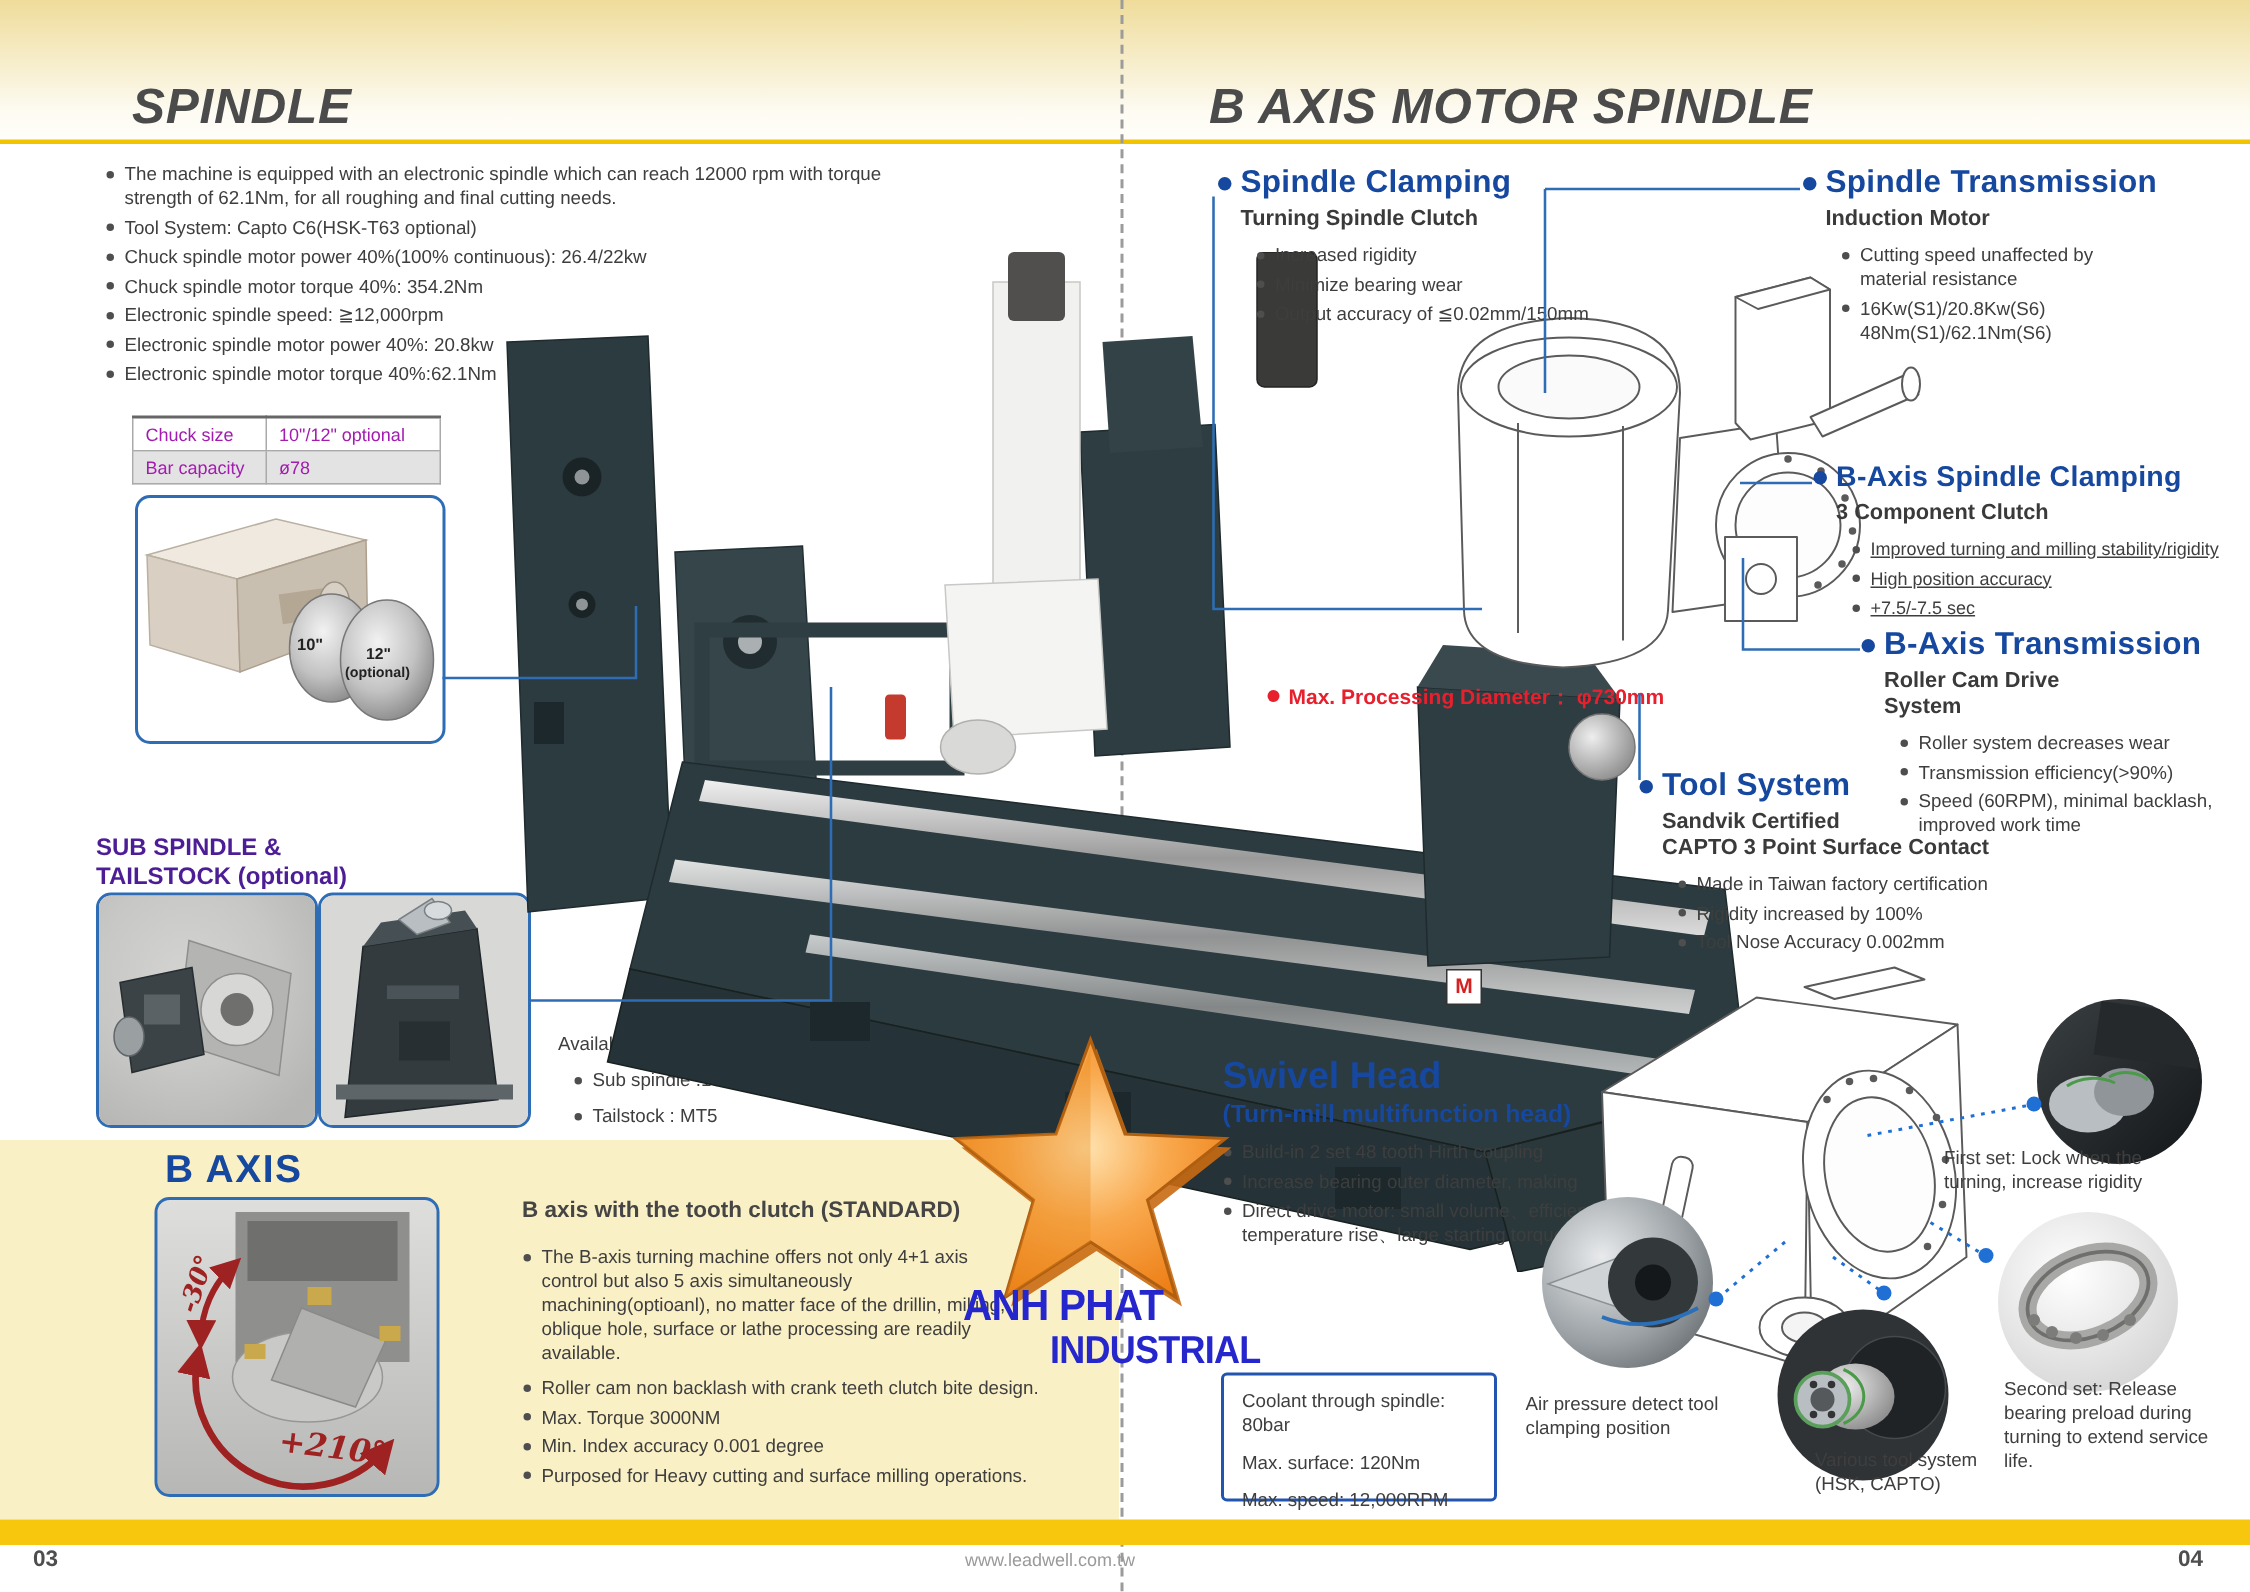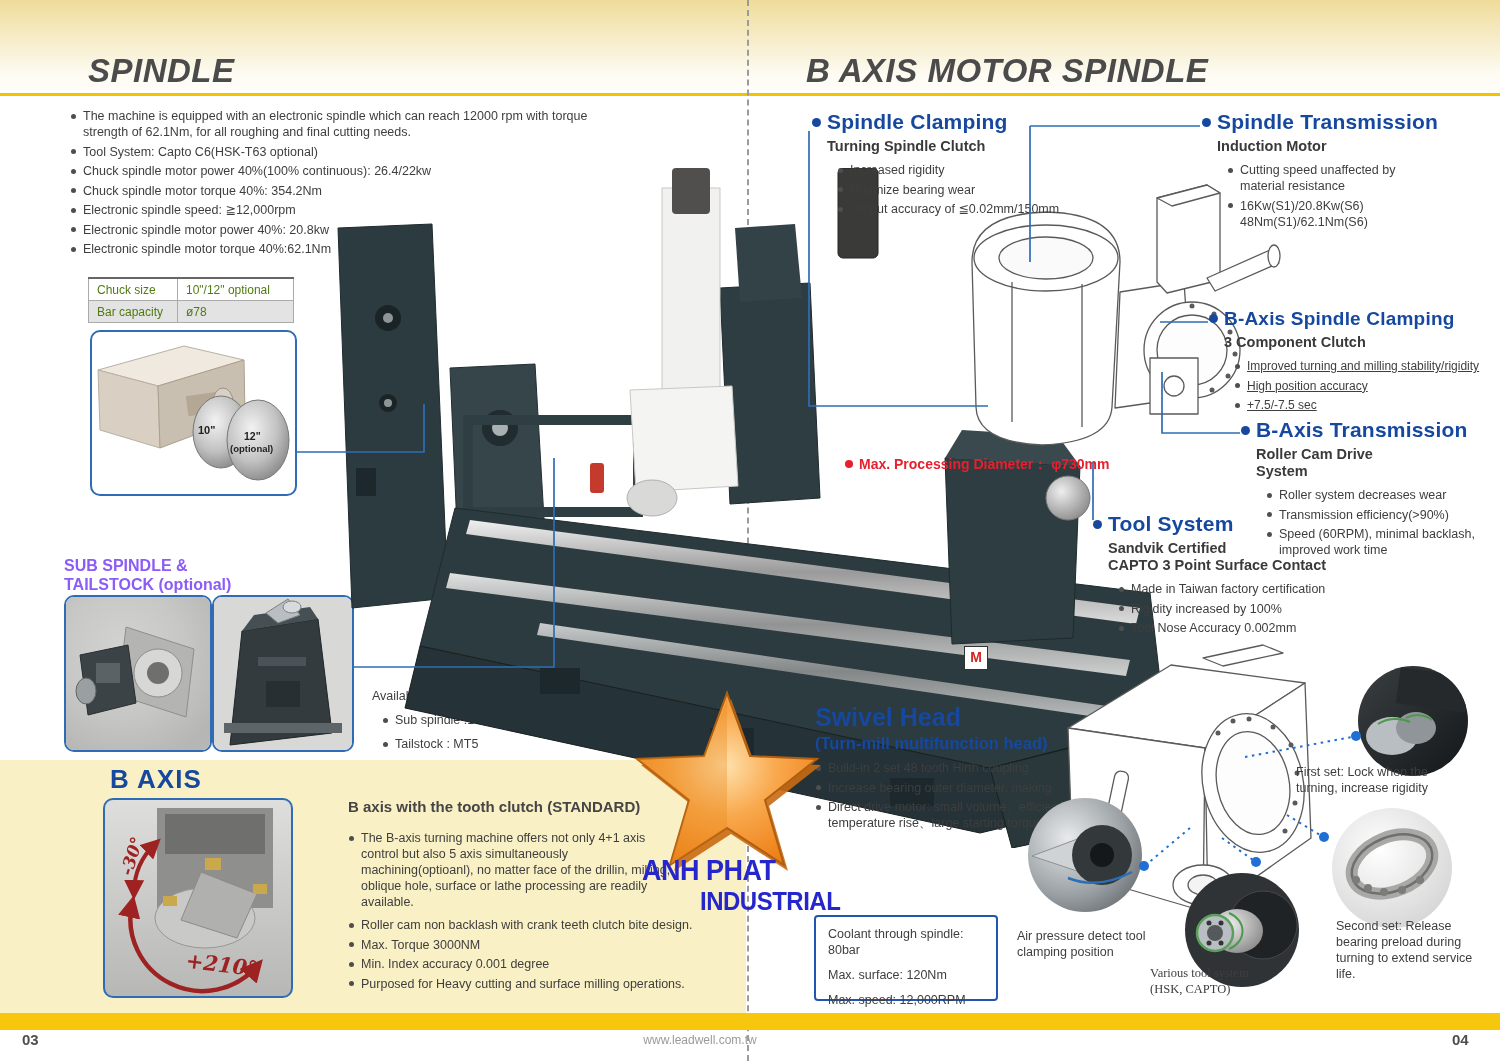--- a/index.html
+++ b/index.html
@@ -18,21 +18,21 @@
   ul.blist li{position:relative;padding-left:13px;margin-bottom:3.5px;line-height:16px;}
   ul.blist li::before{content:"";position:absolute;left:1px;top:5.5px;width:5px;height:5px;border-radius:50%;background:#4e4e4e;}
   
   .sec{position:absolute;}
   .sec .t{font-size:21px;font-weight:bold;color:#15489e;letter-spacing:.2px;position:relative;}
   .sec .t .dot{position:absolute;left:-15px;top:8px;width:9px;height:9px;border-radius:50%;background:#15489e;}
   .sec.small .t{font-size:19px;}
   .sec .st{font-size:14.5px;font-weight:bold;color:#3a3a3a;margin-top:4px;line-height:17px;}
   .sec ul.blist{margin:7px 0 0 10px;}
   
-  table.spec{border-collapse:collapse;font-size:12px;color:#4d7c0f;border-top:2px solid #666;}
+  table.spec{border-collapse:collapse;font-size:12px;color:#a21caf;border-top:2px solid #666;}
   table.spec td{border:1px solid #aaa;padding:2.5px 8px;height:16px;}
   table.spec tr:nth-child(2) td{background:#e3e3e3;}
   table.spec td.lab{width:72px;}
   
   .bluebox{border:2px solid #2e6db5;border-radius:10px;background:#fff;overflow:hidden;}
   
   .pale{left:0;top:760px;width:746px;height:253px;background:#faf0c5;}
   
   .gold-bar{left:0;top:1013px;width:1500px;height:17px;background:#f6c70c;}
   .pagenum{font-size:15px;font-weight:bold;color:#4e4e4e;}
@@ -94,21 +94,21 @@
     <rect x="95" y="62" width="32" height="20" fill="#b4a894" transform="rotate(-8 111 72)"></rect>
     <ellipse cx="131" cy="70" rx="10" ry="14" fill="#d8d0c4" stroke="#9a9285"></ellipse>
     <ellipse cx="129" cy="100" rx="28" ry="36" fill="url(#discG)" stroke="#777"></ellipse>
     <ellipse cx="166" cy="108" rx="31" ry="40" fill="url(#discG)" stroke="#777"></ellipse>
   </svg>
   <div class="abs" style="left:106px;top:92px;font-size:11px;font-weight:bold;color:#222;">10"</div>
   <div class="abs" style="left:152px;top:98px;font-size:10.5px;font-weight:bold;color:#222;">12"</div>
   <div class="abs" style="left:138px;top:111px;font-size:9.5px;font-weight:bold;color:#222;">(optional)</div>
 </div>
 
-<div class="abs" style="left:64px;top:556px;font-size:16px;font-weight:bold;color:#8b5cf6;line-height:19px;">
+<div class="abs" style="left:64px;top:556px;font-size:16px;font-weight:bold;color:#4c1d95;line-height:19px;">
   <div>SUB SPINDLE &amp;</div>
   <div>TAILSTOCK (optional)</div>
 </div>
 <div class="abs bluebox" style="left:64px;top:595px;width:144px;height:153px;">
   <svg width="144" height="153" viewBox="0 0 144 153">
     <rect width="144" height="153" fill="#c9c9c7"></rect>
     <rect width="144" height="153" fill="url(#discG)" opacity=".25"></rect>
     <polygon points="60,30 128,52 120,120 52,98" fill="#b4b4b2" stroke="#8e8e8c"></polygon>
     <circle cx="92" cy="76" r="24" fill="#d7d7d5" stroke="#8e8e8c"></circle>
     <circle cx="92" cy="76" r="11" fill="#6f6f6d"></circle>
@@ -389,21 +389,21 @@
     <ellipse cx="52" cy="58" rx="26" ry="22" fill="url(#silver)"></ellipse>
     <circle cx="30" cy="60" r="18" fill="#b9bec2" stroke="#5aa05a" stroke-width="2.5"></circle>
     <circle cx="30" cy="60" r="8" fill="#55595c"></circle>
     <circle cx="24" cy="50" r="2.5" fill="#333"></circle>
       <circle cx="36" cy="50" r="2.5" fill="#333"></circle>
     <circle cx="24" cy="70" r="2.5" fill="#333"></circle>
       <circle cx="36" cy="70" r="2.5" fill="#333"></circle>
     <path d="M44,40 A24,20 0 0 1 44,76" stroke="#4a9a4a" stroke-width="2" fill="none"></path>
   </svg>
 </div>
-<div class="cap abs" style="left:1150px;top:965px;width:150px;z-index:3;font-family:Liberation Serif, serif;">
+<div class="cap abs" style="left:1210px;top:965px;width:150px;z-index:3;">
   <div>Various tool system</div>
   <div>(HSK, CAPTO)</div>
 </div>
 
 <div class="circle-photo" style="left:1332px;top:808px;width:120px;height:120px;z-index:3;
      background:radial-gradient(circle at 40% 35%, #ffffff, #d8d8d8 75%, #bcbcbc);">
   <svg width="120" height="120" viewBox="0 0 120 120">
     <ellipse cx="60" cy="56" rx="42" ry="27" transform="rotate(-22 60 56)" fill="none" stroke="#a8a8a6" stroke-width="12"></ellipse>
     <ellipse cx="60" cy="56" rx="42" ry="27" transform="rotate(-22 60 56)" fill="none" stroke="#6f6f6d" stroke-width="2.5"></ellipse>
     <g fill="#7c7c7a">

